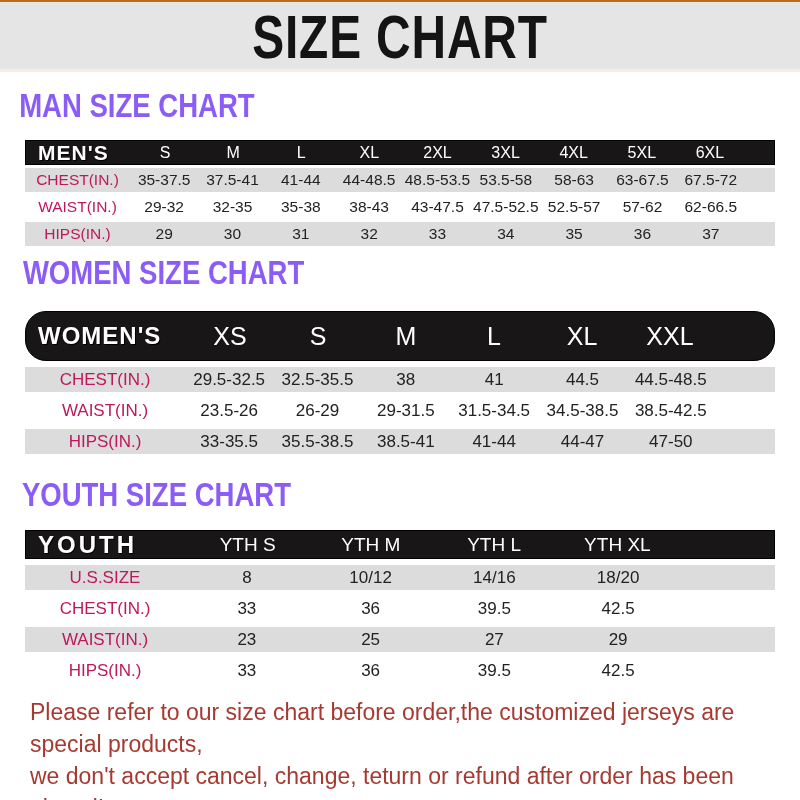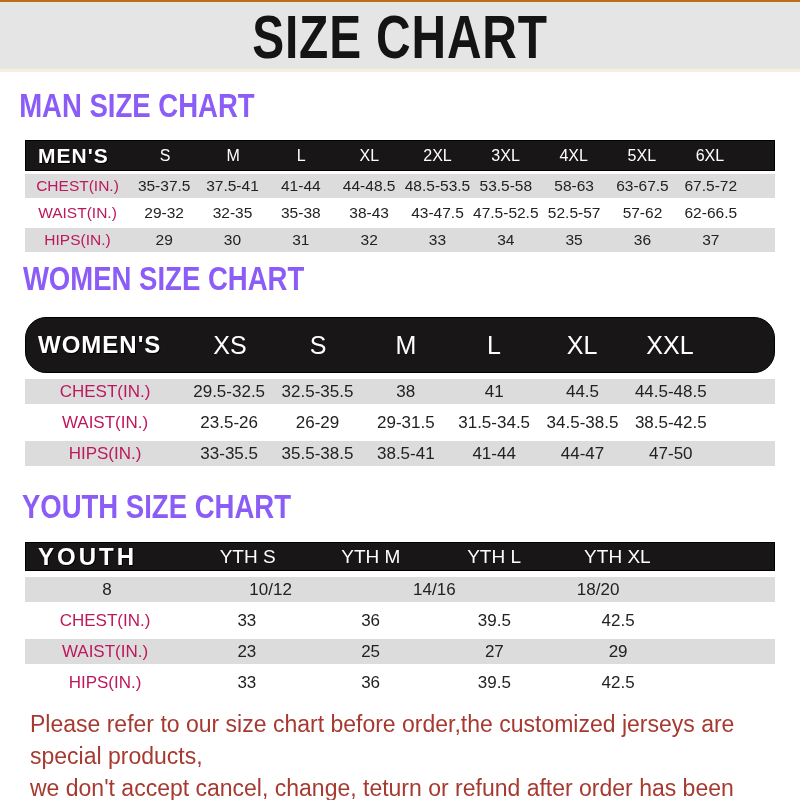--- a/index.html
+++ b/index.html
@@ -49,22 +49,22 @@
   .size-table { width: 750px; margin: 0 auto; }
   .t-man   { margin-top: 16px; }
   .t-woman { margin-top: 20px; }
   .t-youth { margin-top: 17px; }
 
   .thead {
     display: flex; align-items: center;
     background: #191617; color: #ffffff;
     border: 1px solid #000;
   }
-  .t-man   .thead { height: 31px; }
-  .t-woman .thead { height: 56px; border-radius: 21px; }
+  .t-man   .thead { height: 25px; }
+  .t-woman .thead { height: 50px; border-radius: 21px; }
   .t-youth .thead { height: 29px; }
 
   .corner-label {
     font-weight: bold; color: #fff;
     padding-left: 12px;
     letter-spacing: 1px;
     text-shadow: 1px 1px 0 #000;
     white-space: nowrap;
   }
   .t-man   .corner-label { width: 105px; font-size: 21px; }
@@ -230,20 +230,21 @@
   <div class="thead">
     <span class="corner-label">YOUTH</span>
     <span class="hcell">YTH S</span>
     <span class="hcell">YTH M</span>
     <span class="hcell">YTH L</span>
     <span class="hcell">YTH XL</span>
     <span class="filler"></span>
   </div>
 
   <div class="trow gray">
+    <span class="rlabel">U.S.SIZE</span>
     <span class="cell">8</span>
     <span class="cell">10/12</span>
     <span class="cell">14/16</span>
     <span class="cell">18/20</span>
     <span class="filler"></span>
   </div>
 
   <div class="trow white">
     <span class="rlabel">CHEST(IN.)</span>
     <span class="cell">33</span>

